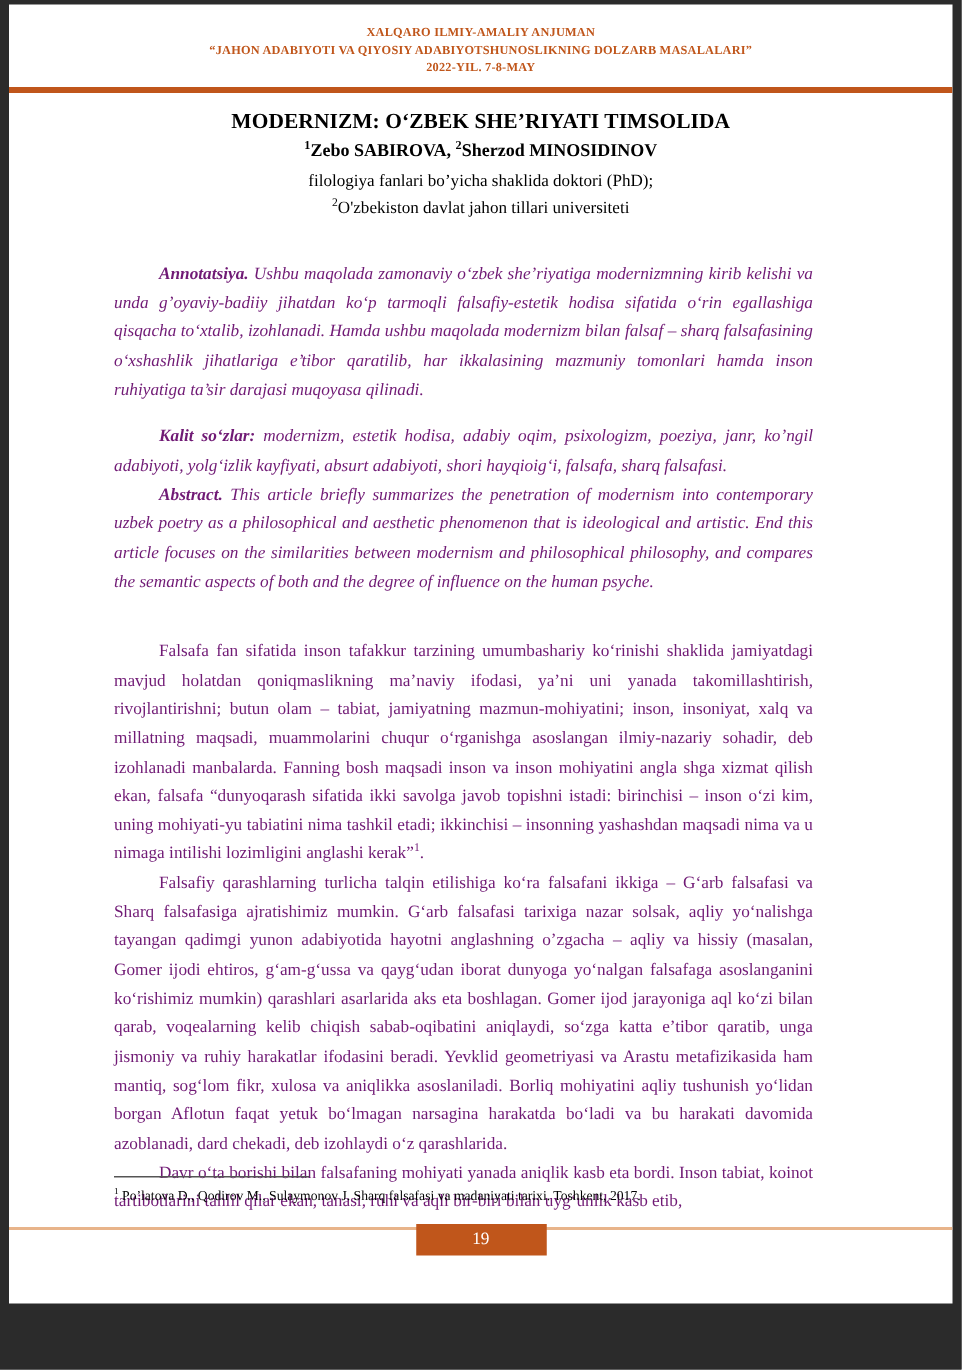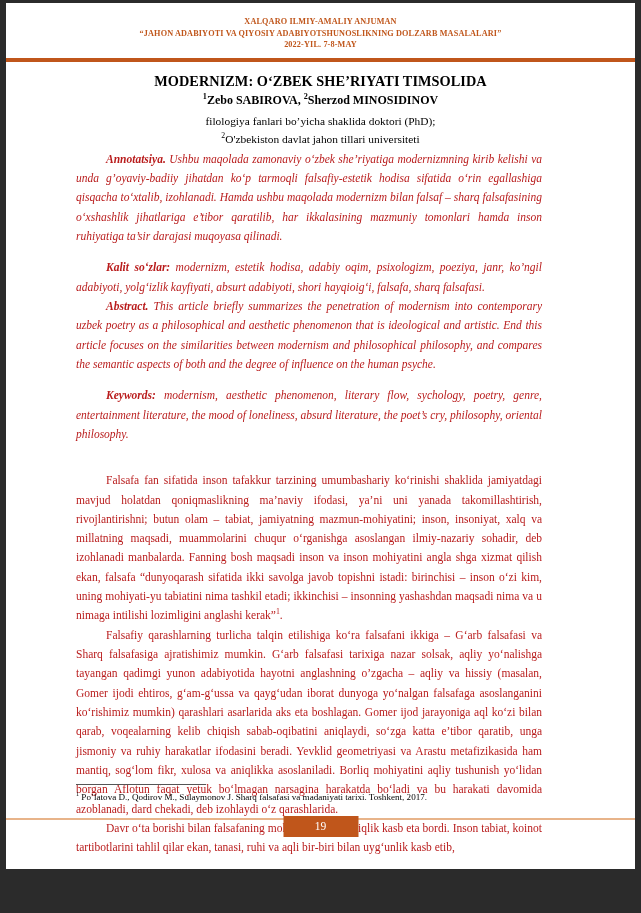--- a/index.html
+++ b/index.html
@@ -63,22 +63,22 @@
     margin-top: 4px;
     font-size: 11.4px;
     line-height: 1.62;
     color: #000;
   }
   sup { font-size: 0.68em; vertical-align: super; line-height: 0; }
 
   
   .content {
     padding: 0 93px 0 70px;
-    margin-top: 1px;
-    color: #b91c1c;
+    margin-top: 25px;
+    color: #701a75;
   }
   p.para {
     margin: 0;
     text-align: justify;
     text-indent: 30px;
     font-size: 11.5px;
     line-height: 1.68;
   }
   p.abs { font-style: italic; }
   p.gap { margin-top: 12px; }
@@ -114,21 +114,21 @@
     right: 0;
     top: 815px;
     height: 1.5px;
     background: #e8b48a;
   }
   .pagenum {
     position: absolute;
     left: 50%;
     transform: translateX(-50%);
     top: 813px;
-    width: 75px;
+    width: 87px;
     height: 21px;
     background: #c0561b;
     color: #ffffff;
     font-size: 11.5px;
     line-height: 21px;
     text-align: center;
   }
 </style>
 </head>
 <body>
@@ -155,21 +155,20 @@
   </div>
 
   <div class="content">
 
     <p class="para abs"><span class="lead">Annotatsiya.</span><span> Ushbu maqolada zamonaviy o‘zbek she’riyatiga modernizmning kirib kelishi va unda g’oyaviy-badiiy jihatdan ko‘p tarmoqli falsafiy-estetik hodisa sifatida o‘rin egallashiga qisqacha to‘xtalib, izohlanadi. Hamda ushbu maqolada modernizm bilan falsaf – sharq falsafasining o‘xshashlik jihatlariga e’tibor qaratilib, har ikkalasining mazmuniy tomonlari hamda inson ruhiyatiga ta’sir darajasi muqoyasa qilinadi.</span></p>
 
     <p class="para abs gap"><span class="lead">Kalit so‘zlar:</span><span> modernizm, estetik hodisa, adabiy oqim, psixologizm, poeziya, janr, ko’ngil adabiyoti, yolg‘izlik kayfiyati, absurt adabiyoti, shori hayqioig‘i, falsafa, sharq falsafasi.</span></p>
 
     <p class="para abs"><span class="lead">Abstract.</span><span> This article briefly summarizes the penetration of modernism into contemporary uzbek poetry as a philosophical and aesthetic phenomenon that is ideological and artistic. End this article focuses on the similarities between modernism and philosophical philosophy, and compares the semantic aspects of both and the degree of influence on the human psyche.</span></p>
 
-    <p class="para abs gap"><span class="lead">Keywords:</span><span> modernism, aesthetic phenomenon, literary flow, sychology, poetry, genre, entertainment literature, the mood of loneliness, absurd literature, the poet’s cry, philosophy, oriental philosophy.</span></p>
 
     <p class="para bigGap"><span>Falsafa fan sifatida inson tafakkur tarzining umumbashariy ko‘rinishi shaklida jamiyatdagi mavjud holatdan qoniqmaslikning ma’naviy ifodasi, ya’ni uni yanada takomillashtirish, rivojlantirishni; butun olam – tabiat, jamiyatning mazmun-mohiyatini; inson, insoniyat, xalq va millatning maqsadi, muammolarini chuqur o‘rganishga asoslangan ilmiy-nazariy sohadir, deb izohlanadi manbalarda. Fanning bosh maqsadi inson va inson mohiyatini angla shga xizmat qilish ekan, falsafa “dunyoqarash sifatida ikki savolga javob topishni istadi: birinchisi – inson o‘zi kim, uning mohiyati-yu tabiatini nima tashkil etadi; ikkinchisi – insonning yashashdan maqsadi nima va u nimaga intilishi lozimligini anglashi kerak”</span><sup>1</sup><span>.</span></p>
 
     <p class="para">Falsafiy qarashlarning turlicha talqin etilishiga ko‘ra falsafani ikkiga – G‘arb falsafasi va Sharq falsafasiga ajratishimiz mumkin. G‘arb falsafasi tarixiga nazar solsak, aqliy yo‘nalishga tayangan qadimgi yunon adabiyotida hayotni anglashning o’zgacha – aqliy va hissiy (masalan, Gomer ijodi ehtiros, g‘am-g‘ussa va qayg‘udan iborat dunyoga yo‘nalgan falsafaga asoslanganini ko‘rishimiz mumkin) qarashlari asarlarida aks eta boshlagan. Gomer ijod jarayoniga aql ko‘zi bilan qarab, voqealarning kelib chiqish sabab-oqibatini aniqlaydi, so‘zga katta e’tibor qaratib, unga jismoniy va ruhiy harakatlar ifodasini beradi. Yevklid geometriyasi va Arastu metafizikasida ham mantiq, sog‘lom fikr, xulosa va aniqlikka asoslaniladi. Borliq mohiyatini aqliy tushunish yo‘lidan borgan Aflotun faqat yetuk bo‘lmagan narsagina harakatda bo‘ladi va bu harakati davomida azoblanadi, dard chekadi, deb izohlaydi o‘z qarashlarida.</p>
 
     <p class="para">Davr o‘ta borishi bilan falsafaning mohiyati yanada aniqlik kasb eta bordi. Inson tabiat, koinot tartibotlarini tahlil qilar ekan, tanasi, ruhi va aqli bir-biri bilan uyg‘unlik kasb etib,</p>
 
   </div>
 
   <div class="footnote-zone">

